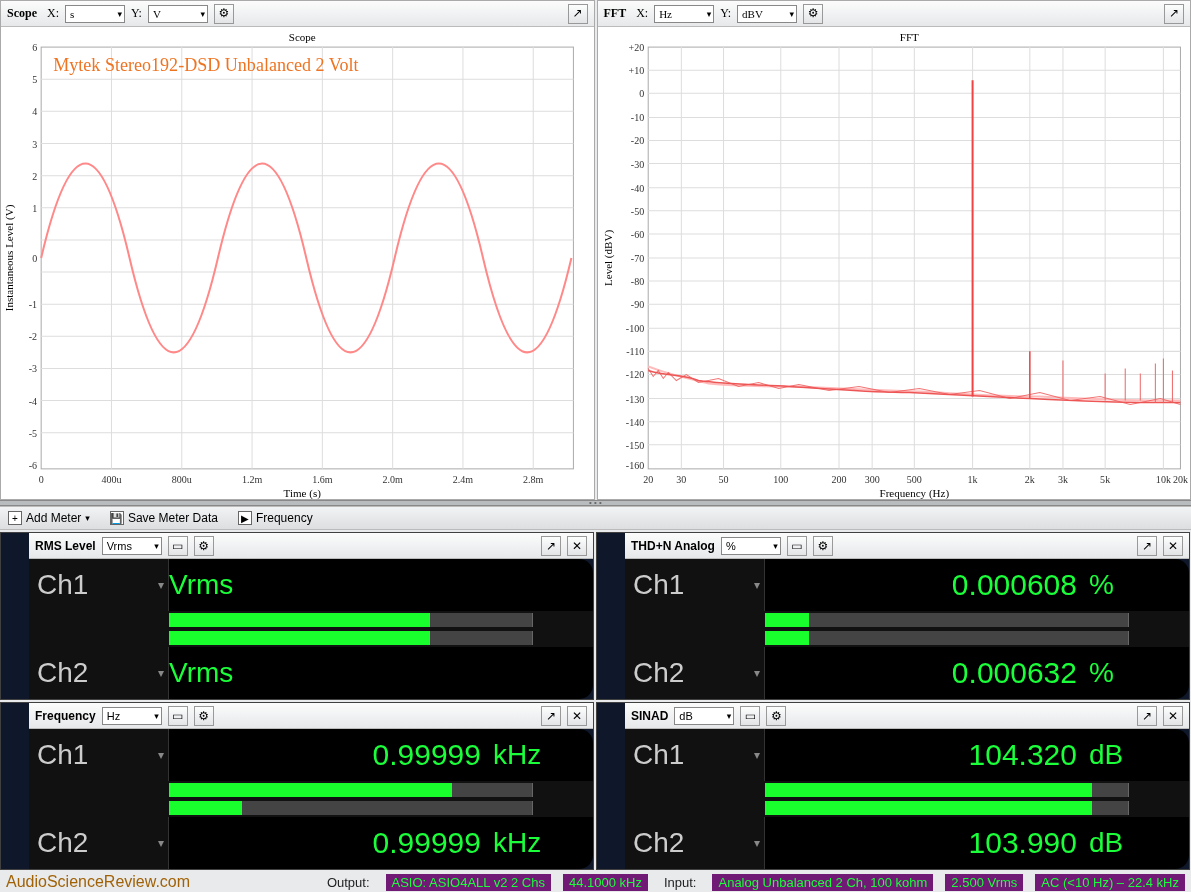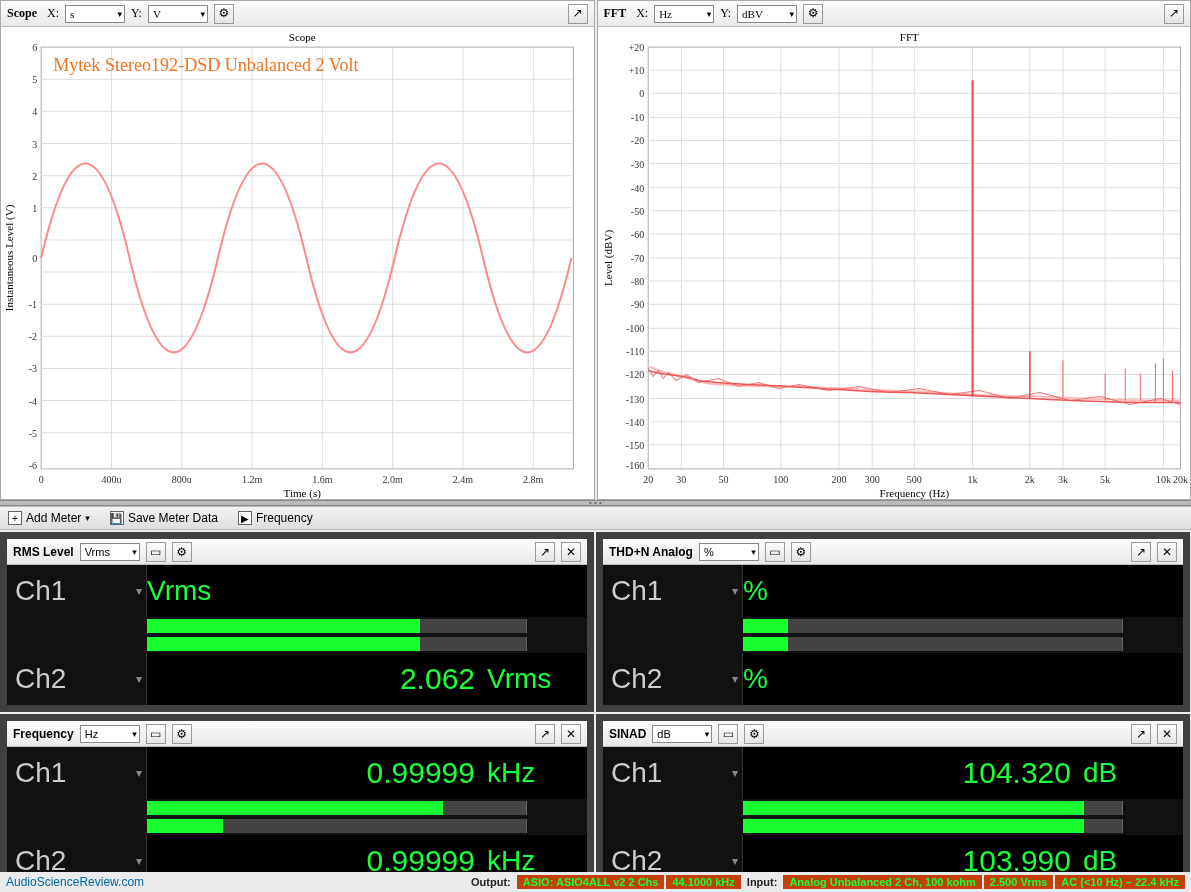--- a/index.html
+++ b/index.html
@@ -14,35 +14,35 @@
 .icon-btn { width: 20px; height: 20px; background: linear-gradient(#fdfdfd,#e2e4e6); border: 1px solid #999; display: inline-flex; align-items: center; justify-content: center; font-size: 12px; cursor: pointer; }
 .gear::before { content: "⚙"; }
 .popout::before { content: "↗"; }
 .graph-body { flex: 1; background: #fff; position: relative; }
 svg { display: block; }
 .splitter { height: 6px; background: #b9bcbf; border-top: 1px solid #888; border-bottom: 1px solid #888; text-align: center; line-height: 4px; color: #666; font-size: 8px; }
 .toolbar { background: linear-gradient(#f2f3f4, #dcdee0); border-top: 1px solid #bbb; border-bottom: 1px solid #bbb; padding: 2px 4px; display: flex; gap: 12px; align-items: center; height: 24px; }
 .tb-btn { display: inline-flex; align-items: center; gap: 4px; cursor: pointer; padding: 1px 4px; }
 .tb-icon { width: 14px; height: 14px; background: #fff; border: 1px solid #666; display: inline-flex; align-items: center; justify-content: center; font-size: 10px; }
 .meters { display: flex; flex-wrap: wrap; gap: 2px; padding: 2px 0; }
-.meter { width: 594px; background: #0f172a; border: 7px solid #404040; }
+.meter { width: 594px; background: #0f172a; border: 1px solid #404040; padding-left: 28px; }
 .meter-header { background: linear-gradient(#fcfcfc,#e6e8ea); border-bottom: 1px solid #bbb; padding: 3px 6px; display: flex; align-items: center; gap: 6px; font-size: 12px; height: 26px; }
-.meter-body { background: #000; }
+.meter-body { background: #000; border-radius: 14px; }
 .meter-row { display: flex; align-items: center; height: 52px; position: relative; }
 .ch-label { width: 140px; color: #ccc; font-size: 28px; font-family: 'Segoe UI', Arial; padding-left: 8px; background: #111; border-right: 1px solid #333; height: 100%; display: flex; align-items: center; position: relative; }
 .ch-drop { position: absolute; right: 4px; color: #888; font-size: 12px; }
 .meter-val { flex: 1; text-align: right; padding-right: 12px; color: #1aff3a; font-size: 30px; font-family: 'Segoe UI', Arial; }
 .meter-unit { width: 100px; color: #1aff3a; font-size: 28px; text-align: left; padding-right: 8px; }
 .bar-area { height: 18px; background: #111; display: flex; align-items: center; padding: 0 0 0 140px; }
 .bar-track { flex: 1; height: 14px; background: #444; margin-right: 60px; border-right: 1px solid #666; position: relative; }
 .bar-fill { height: 100%; background: #19ff2e; position: absolute; left: 0; }
 .footer { position: absolute; bottom: 0; left: 0; right: 0; height: 20px; display: flex; align-items: center; padding: 0 6px; background: #e8eaec; font-size: 12px; }
-.footer .left { color: #0369a1; font-size: 12px; font-weight: normal; font-family: Arial; }
-.footer .right { margin-left: auto; display: flex; gap: 2px; align-items: center; font-size: 11px; font-weight: bold; }
-.footer .pill { background: #c2410c; color: #1aff3a; padding: 1px 6px; }
+.footer .left { color: #a16207; font-size: 16px; font-weight: normal; font-family: Arial; }
+.footer .right { margin-left: auto; display: flex; gap: 12px; align-items: center; font-size: 13px; }
+.footer .pill { background: #701a75; color: #1aff3a; padding: 1px 6px; }
 .footer .lbl { color: #222; padding: 0 4px; }
 .bottom-blank { height: 20px; background: #f5f6f7; border: 1px solid #aaa; margin-top: 2px; }
 </style>
 </head>
 <body>
 
 <div class="top-row">
   <div class="panel" style="flex:1">
     <div class="panel-header">
       <b>Scope</b>
@@ -267,21 +267,20 @@
       <div class="bar-area">
           <div class="bar-track">
             <div class="bar-fill" style="width:72%"></div>
           </div>
         </div>
       <div class="meter-row">
         <div class="ch-label">
             <span>Ch2</span>
             <span class="ch-drop">▾</span>
           </div>
-        <div class="meter-val">2.062</div>
         <div class="meter-unit">Vrms</div>
       </div>
     </div>
   </div>
 
   <div class="meter">
     <div class="meter-header">
       <b>THD+N Analog</b>
       <span class="sel wide">%</span>
       <span class="icon-btn">▭</span>
@@ -289,37 +288,39 @@
       <span style="flex:1"></span>
       <span class="icon-btn popout"></span>
       <span class="icon-btn">✕</span>
     </div>
     <div class="meter-body">
       <div class="meter-row">
         <div class="ch-label">
             <span>Ch1</span>
             <span class="ch-drop">▾</span>
           </div>
+        <div class="meter-val">0.000608</div>
         <div class="meter-unit">%</div>
       </div>
       <div class="bar-area">
           <div class="bar-track">
             <div class="bar-fill" style="width:12%"></div>
           </div>
         </div>
       <div class="bar-area">
           <div class="bar-track">
             <div class="bar-fill" style="width:12%"></div>
           </div>
         </div>
       <div class="meter-row">
         <div class="ch-label">
             <span>Ch2</span>
             <span class="ch-drop">▾</span>
           </div>
+        <div class="meter-val">0.000632</div>
         <div class="meter-unit">%</div>
       </div>
     </div>
   </div>
 
   <div class="meter">
     <div class="meter-header">
       <b>Frequency</b>
       <span class="sel wide">Hz</span>
       <span class="icon-btn">▭</span>

